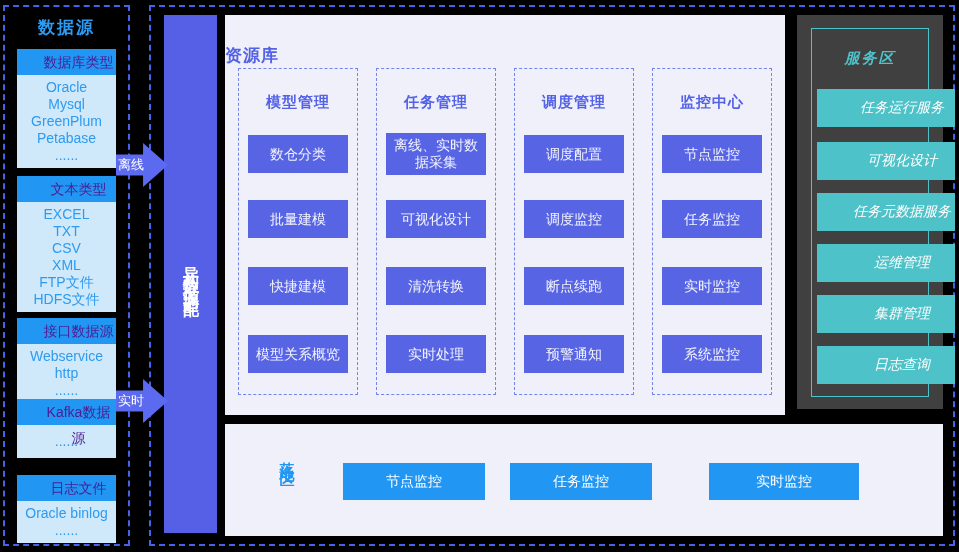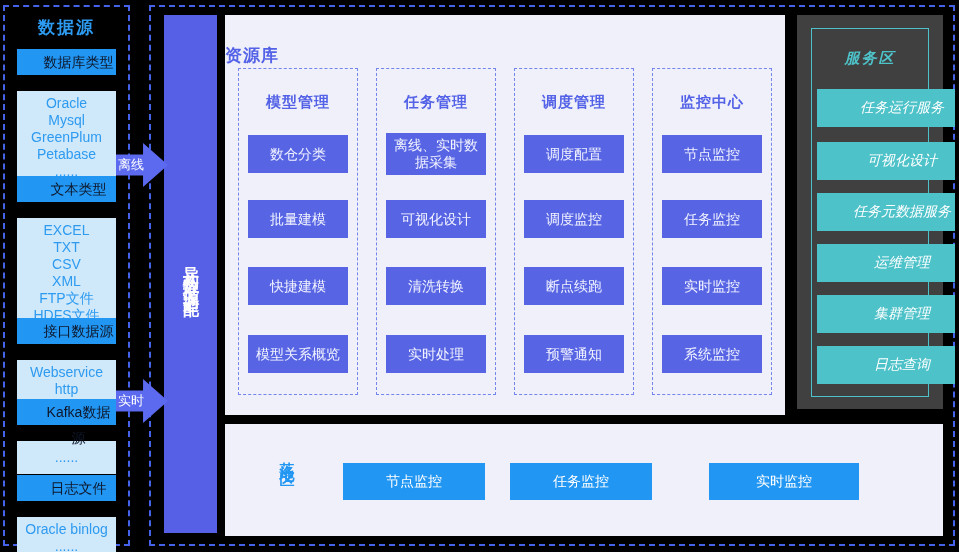--- a/index.html
+++ b/index.html
@@ -9,24 +9,24 @@
   
   .sidebar-box{position:absolute;left:3px;top:5px;width:127px;height:541px;
                border:2px dashed #4463E8;box-sizing:border-box;}
   .main-box{position:absolute;left:149px;top:5px;width:806px;height:541px;
             border:2px dashed #4463E8;box-sizing:border-box;}
 
   
   .sidebar-title{position:absolute;top:9px;left:0;width:100%;text-align:center;
                  color:#2D9BF2;font-size:17px;font-weight:bold;letter-spacing:2px;}
   .src-card{position:absolute;left:12px;width:99px;}
-  .src-card-header{background:#2196F3;color:#0f172a;font-size:14px;height:26px;
+  .src-card-header{background:#2196F3;color:#4c1d95;font-size:14px;height:26px;
                    line-height:26px;text-align:center;padding-left:24px;}
   .src-card-body{background:#CFE8FA;color:#2E9BF0;font-size:14px;line-height:17px;
-                 text-align:center;padding:4px 0;margin-top:16px;}
+                 text-align:center;padding:4px 0;}
 
   
   .adapter-bar{position:absolute;left:164px;top:15px;width:53px;height:518px;
                background:#5560E6;display:flex;align-items:center;justify-content:center;}
   .adapter-label{writing-mode:vertical-rl;color:#FFFFFF;font-size:16px;font-weight:bold;
                  letter-spacing:6px;}
 
   
   .flow-arrow{position:absolute;left:116px;width:52px;height:44px;background:#5B6AEF;z-index:5;
               clip-path:polygon(0% 26%,52% 26%,52% 0%,100% 50%,52% 100%,52% 74%,0% 74%);

